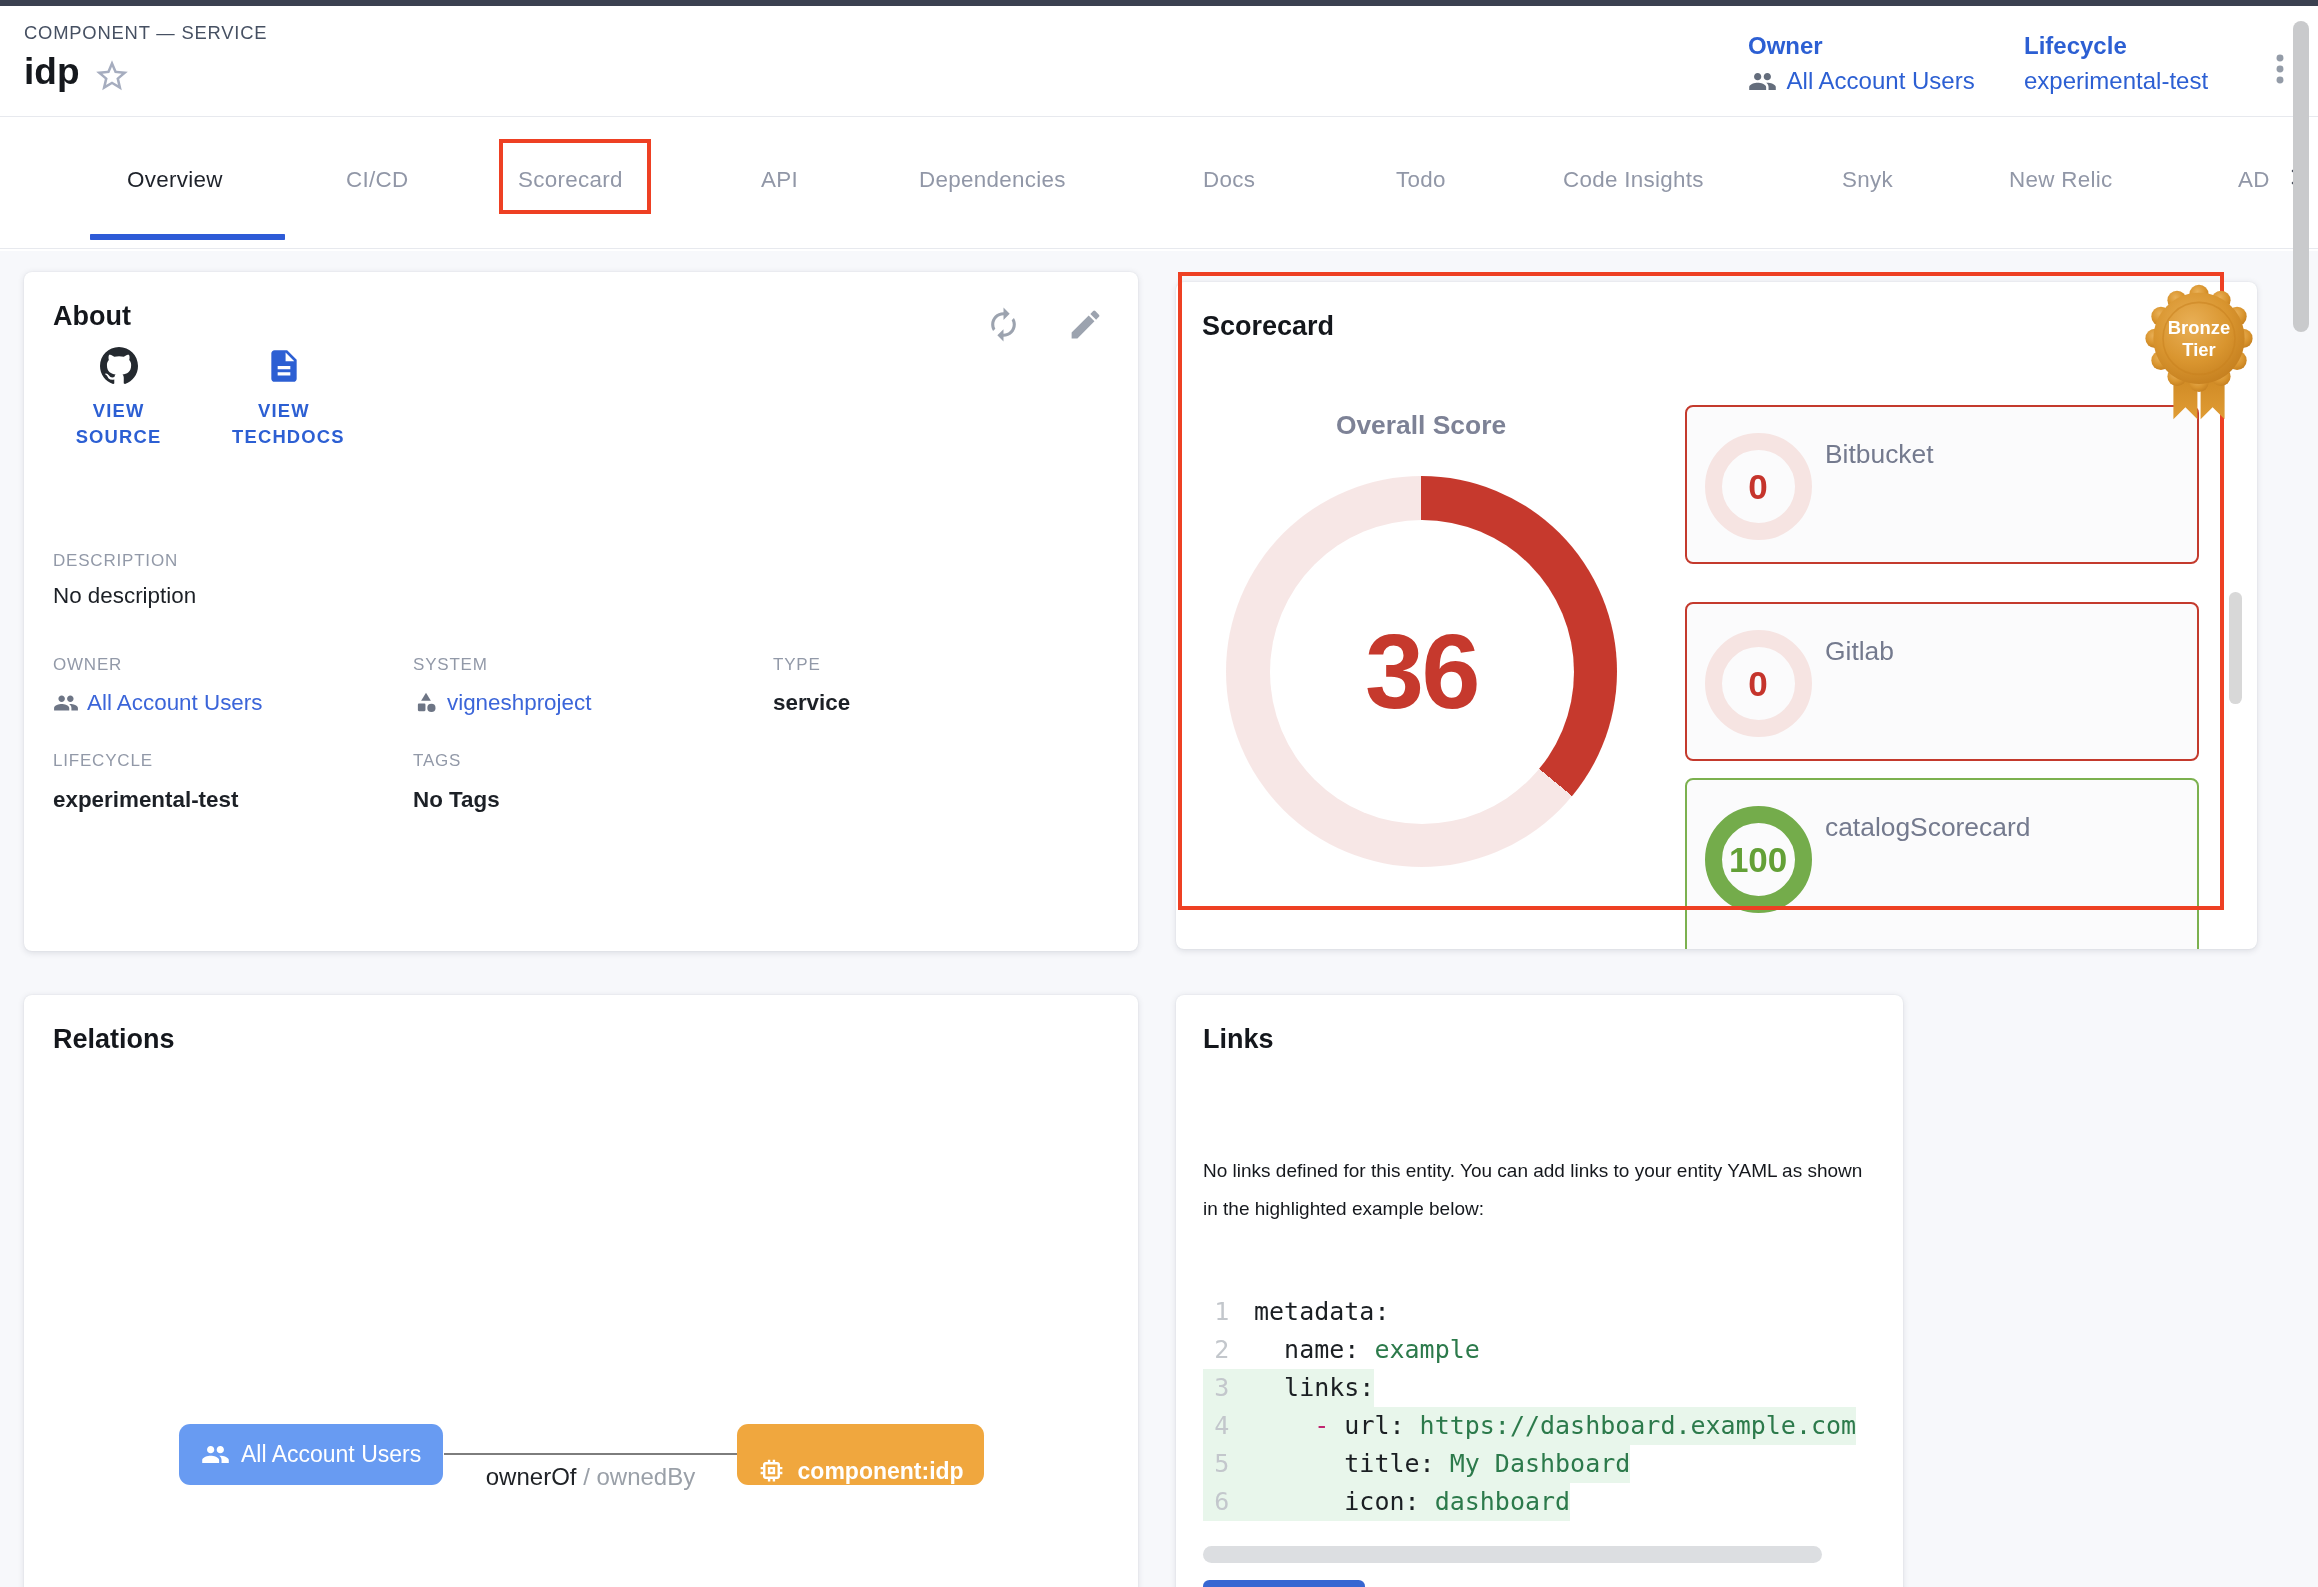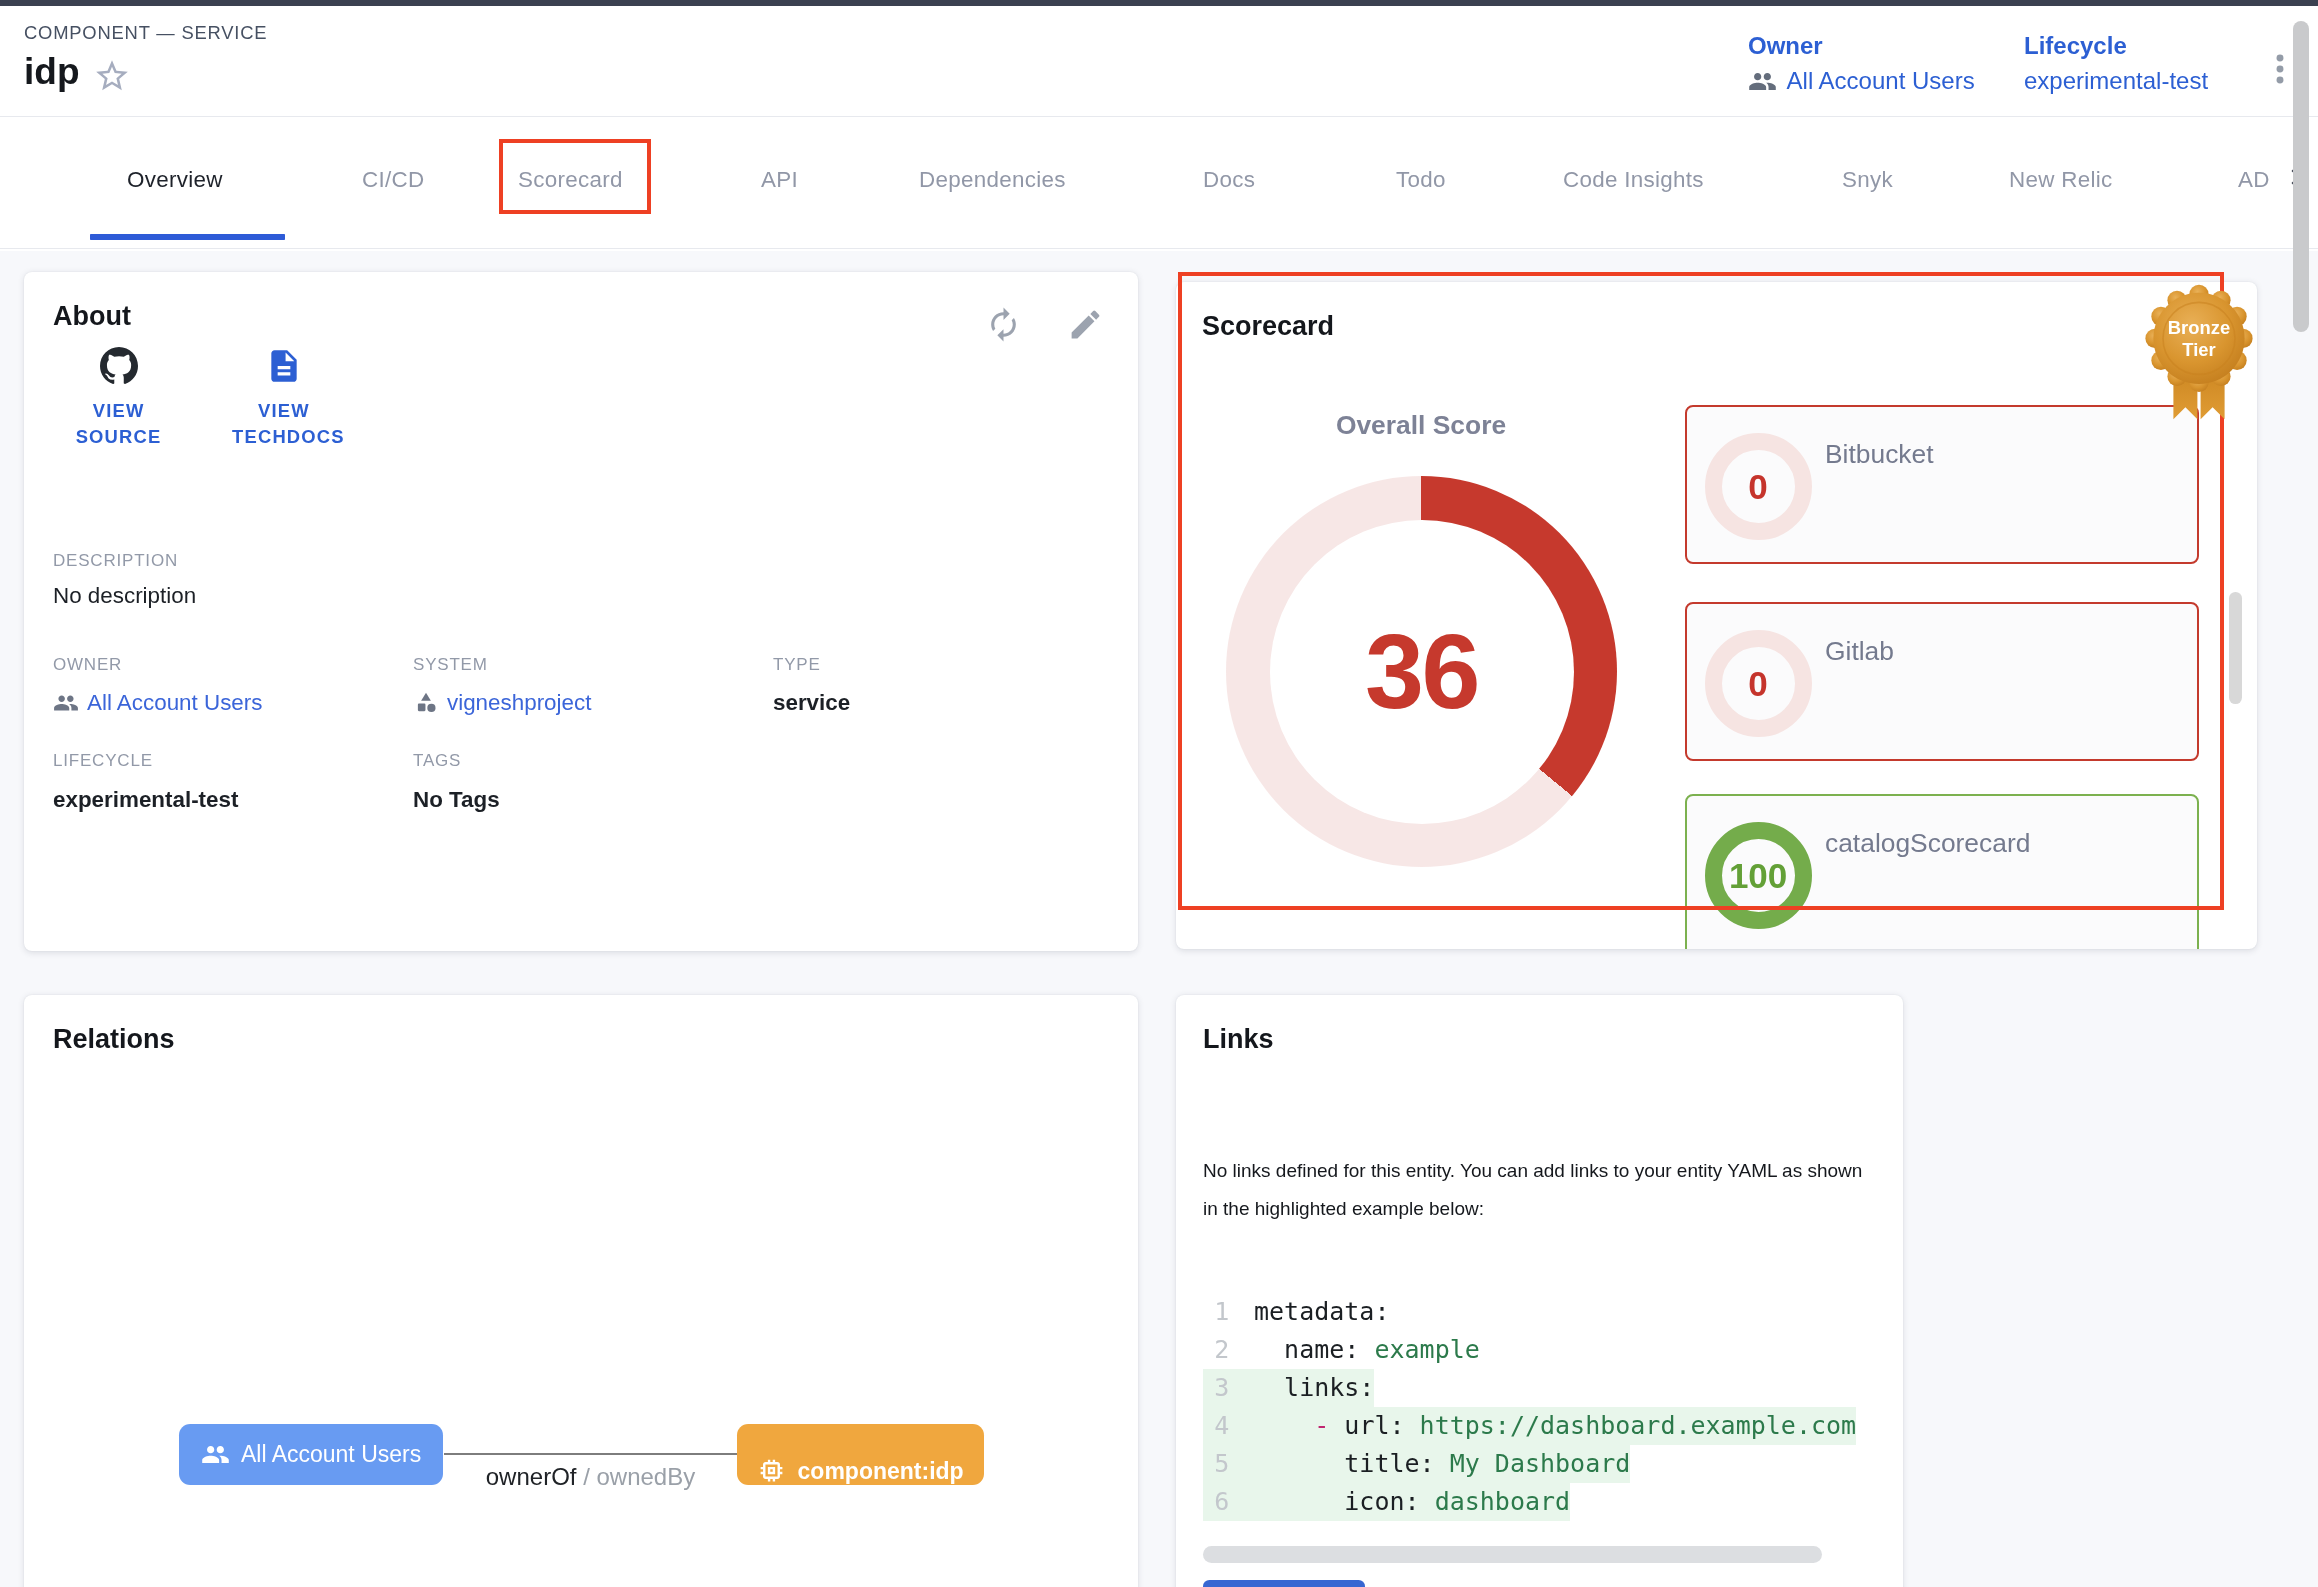--- a/index.html
+++ b/index.html
@@ -136,21 +136,21 @@
       <svg viewBox="0 0 24 24" fill="currentColor">
           <circle cx="12" cy="5" r="2.2"></circle>
           <circle cx="12" cy="12" r="2.2"></circle>
           <circle cx="12" cy="19" r="2.2"></circle>
         </svg>
     </span>
   </div>
 
   <div class="abs tabs-row">
     <span class="abs tab active" style="left:127px;">Overview</span>
-    <span class="abs tab" style="left:346px;margin-left:16px;">CI/CD</span>
+    <span class="abs tab" style="left:346px;">CI/CD</span>
     <span class="abs tab" style="left:518px;">Scorecard</span>
     <span class="abs tab" style="left:761px;">API</span>
     <span class="abs tab" style="left:919px;">Dependencies</span>
     <span class="abs tab" style="left:1203px;">Docs</span>
     <span class="abs tab" style="left:1396px;">Todo</span>
     <span class="abs tab" style="left:1563px;">Code Insights</span>
     <span class="abs tab" style="left:1842px;">Snyk</span>
     <span class="abs tab" style="left:2009px;">New Relic</span>
     <span class="abs tab" style="left:2238px; width:38px; overflow:hidden;">AD</span>
     <span class="abs tab-chevron">
@@ -246,21 +246,21 @@
       <div class="mini-label">Bitbucket</div>
     </div>
 
     <div class="abs mini-card" style="top:320px;">
       <div class="mini-ring ring-red">
         <span class="mini-score red">0</span>
       </div>
       <div class="mini-label">Gitlab</div>
     </div>
 
-    <div class="abs mini-card green" style="top:512px; height:186px;">
+    <div class="abs mini-card green" style="top:496px; height:186px;">
       <div class="mini-ring ring-green">
         <span class="mini-score green">100</span>
       </div>
       <div class="mini-label">catalogScorecard</div>
     </div>
 
     <div class="abs v-scrollthumb" style="left:1053px; top:310px; height:112px;"></div>
   </div>
 
   <div class="abs" style="left:2139px; top:280px; width:120px; height:152px; z-index:40;">

